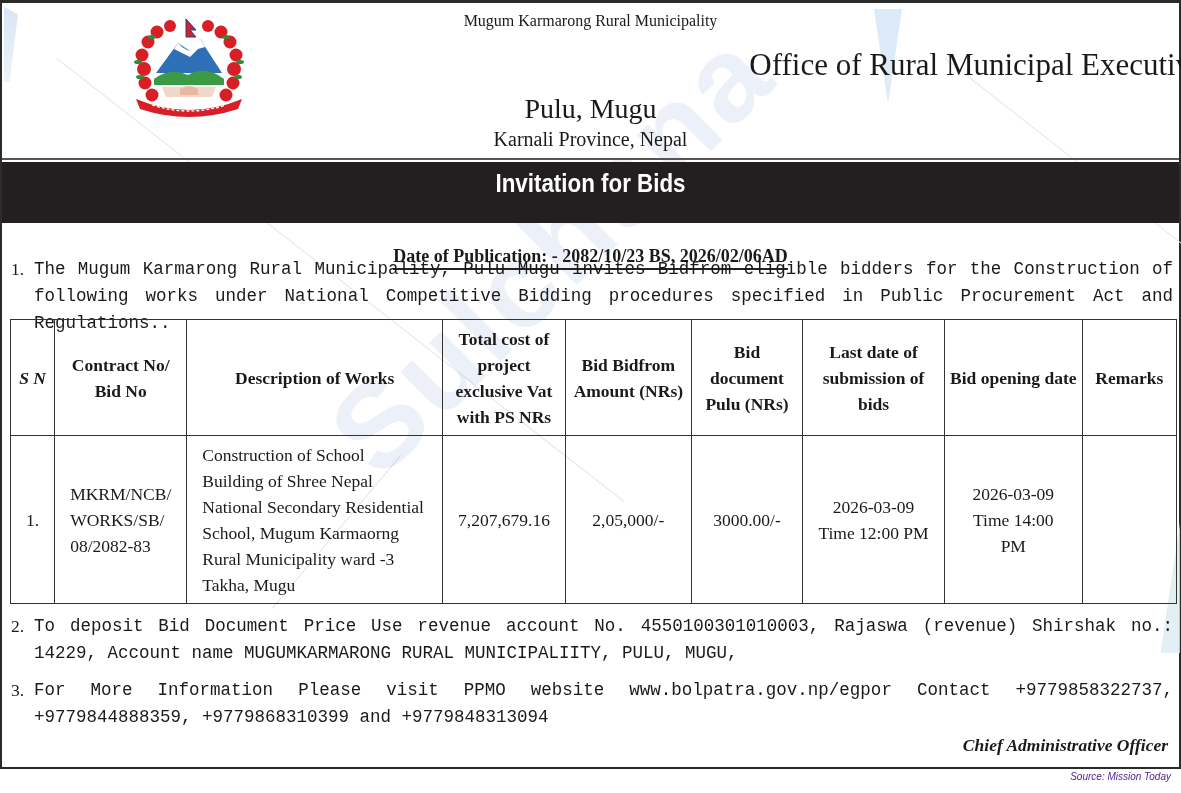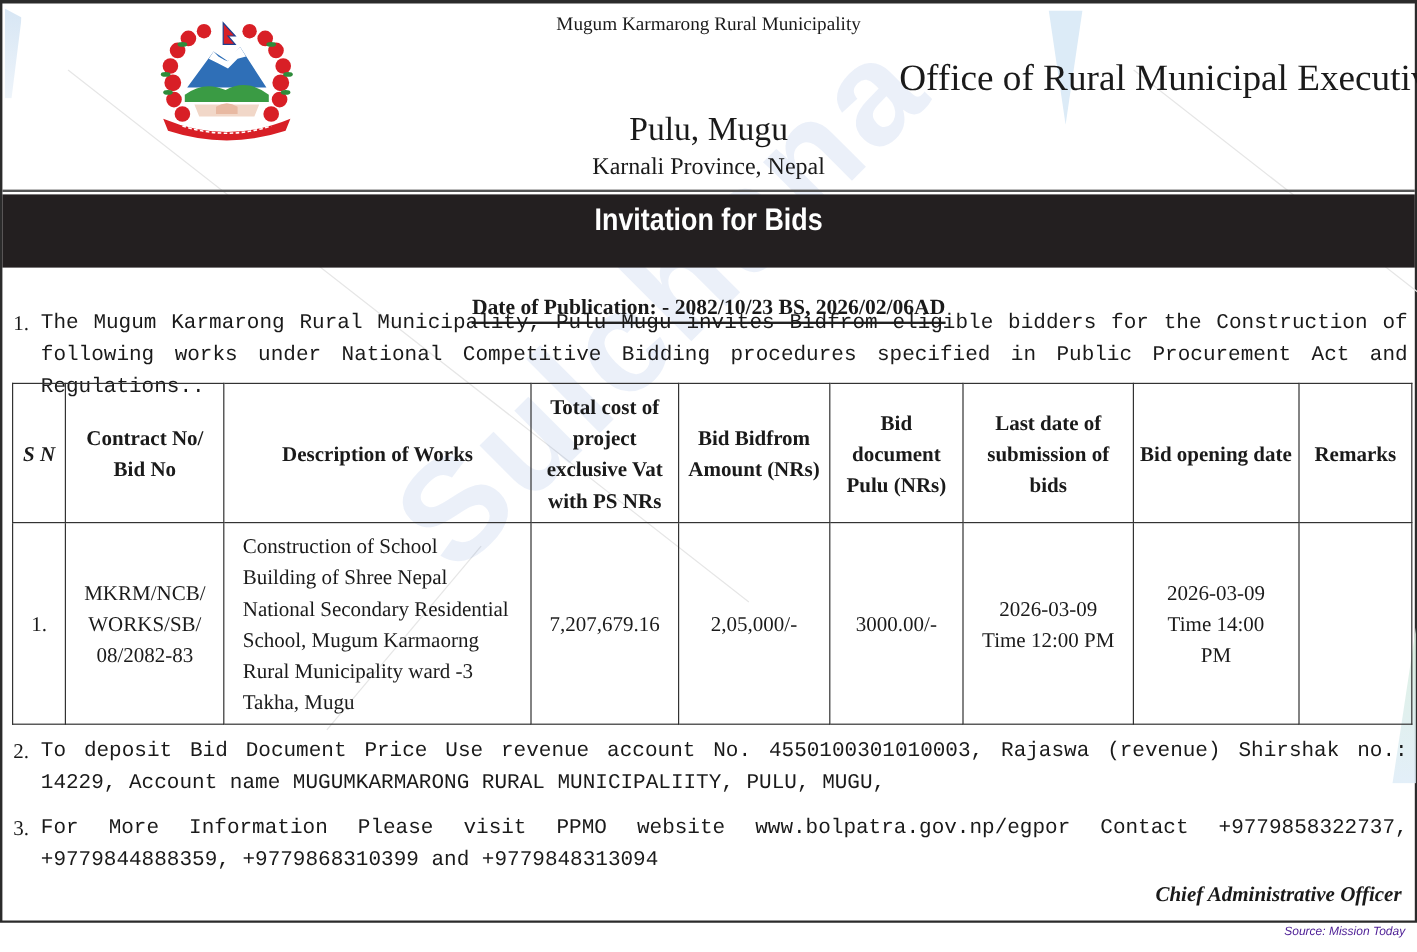--- a/index.html
+++ b/index.html
@@ -46,21 +46,21 @@
     .p1 { left: 9px; top: 253px; width: 1162px; }
     .p2 { left: 9px; top: 610px; width: 1162px; }
     .p3 { left: 9px; top: 674px; width: 1162px; }
 
     
     table.bids { position: absolute; left: 8px; top: 316px; width: 1167px; border-collapse: collapse; }
     table.bids th, table.bids td { border: 1.5px solid #333; text-align: center; vertical-align: middle; }
     table.bids th { font-weight: bold; font-size: 17.5px; line-height: 26px; height: 116px; padding: 0 4px; }
     table.bids td { font-size: 17.5px; line-height: 26px; height: 168px; padding: 0 15px; }
     table.bids td.desc { text-align: left; }
-    table.bids td.left { text-align: center; }
+    table.bids td.left { text-align: left; }
 
     .signature { position: absolute; right: 11px; top: 732px; font-weight: bold; font-size: 17.5px; font-style: italic; }
 
     .source { position: absolute; right: 10px; top: 771px; font-family: "Liberation Sans", sans-serif; font-style: italic; font-size: 10px; color: #4c1d95; }
   </style>
 </head>
 <body>
 
 <div class="notice">
 

